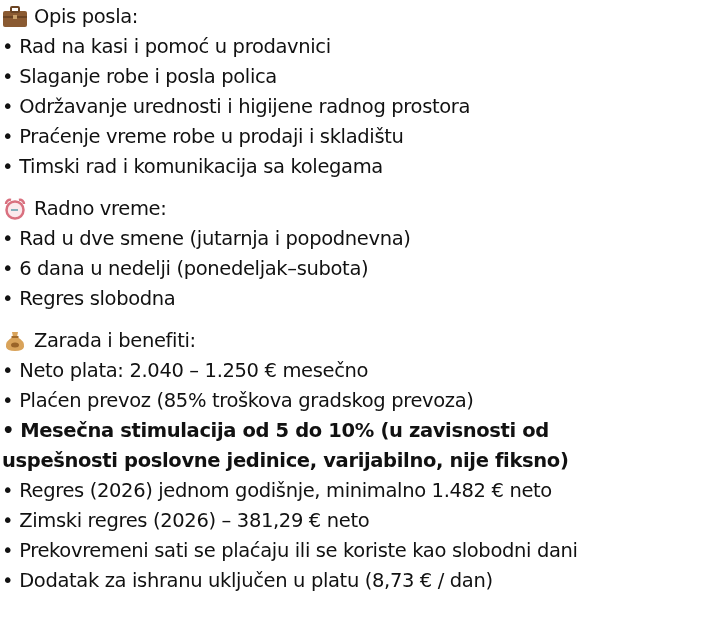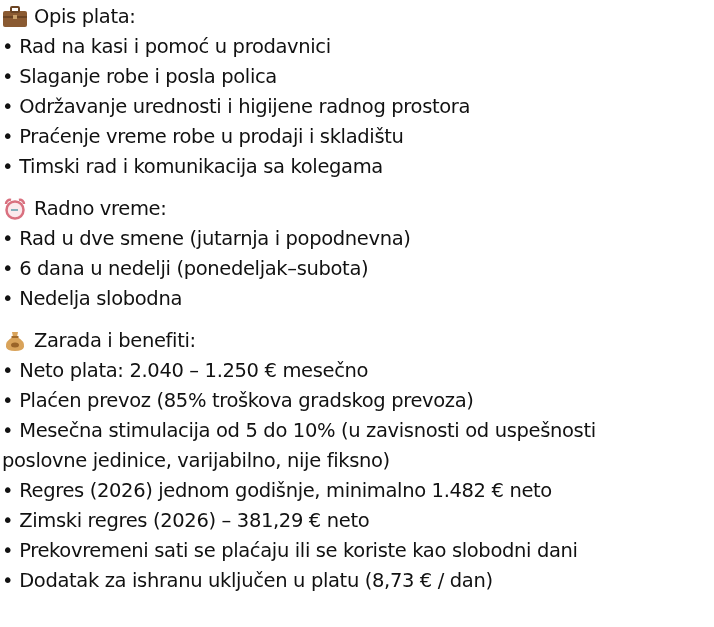--- a/index.html
+++ b/index.html
@@ -9,60 +9,60 @@
       color: #111111;
     }
     .doc { padding: 2px 0 0 2px; }
     .line {
       font-size: 19.5px;
       line-height: 30px;
       height: 30px;
       white-space: nowrap;
       letter-spacing: -0.35px;
     }
-    .line.wrap { white-space: normal; height: auto; width: 640px; }
+    .line.wrap { white-space: normal; height: auto; width: 640px; font-weight: bold; }
     .heading { display: flex; align-items: center; }
     .heading .icon { width: 26px; height: 22px; margin-right: 6px; display: inline-block; }
     .gap { height: 12px; }
     .bullet { margin-right: 6px; }
   </style>
 </head>
 <body>
 
 <div class="doc">
 
   <div class="line heading">
     <svg class="icon" viewBox="0 0 26 22">
       <rect x="1" y="5" width="24" height="16" rx="2" fill="#8a5a32"></rect>
       <rect x="9" y="1" width="8" height="5" rx="1" fill="none" stroke="#6b4424" stroke-width="2"></rect>
       <rect x="1" y="10" width="24" height="2" fill="#6b4424"></rect>
       <rect x="11" y="9" width="4" height="4" fill="#c9a06a"></rect>
     </svg>
-    <span>Opis plata:</span>
+    <span>Opis posla:</span>
   </div>
   <div class="line"><span class="bullet">•</span><span>Rad na kasi i pomoć u prodavnici</span></div>
   <div class="line"><span class="bullet">•</span><span>Slaganje robe i posla polica</span></div>
   <div class="line"><span class="bullet">•</span><span>Održavanje urednosti i higijene radnog prostora</span></div>
   <div class="line"><span class="bullet">•</span><span>Praćenje vreme robe u prodaji i skladištu</span></div>
   <div class="line"><span class="bullet">•</span><span>Timski rad i komunikacija sa kolegama</span></div>
 
   <div class="gap"></div>
 
   <div class="line heading">
     <svg class="icon" viewBox="0 0 26 22">
       <circle cx="13" cy="12" r="8.5" fill="#fbe9ec" stroke="#d9707f" stroke-width="2.5"></circle>
       <path d="M4 6 A4 4 0 0 1 9 2" fill="none" stroke="#d9707f" stroke-width="2.5"></path>
       <path d="M17 2 A4 4 0 0 1 22 6" fill="none" stroke="#d9707f" stroke-width="2.5"></path>
       <line x1="9" y1="12" x2="16" y2="12" stroke="#5a9aa8" stroke-width="1.5"></line>
     </svg>
     <span>Radno vreme:</span>
   </div>
   <div class="line"><span class="bullet">•</span><span>Rad u dve smene (jutarnja i popodnevna)</span></div>
   <div class="line"><span class="bullet">•</span><span>6 dana u nedelji (ponedeljak–subota)</span></div>
-  <div class="line"><span class="bullet">•</span><span>Nedelja slobodna</span></div>
+  <div class="line"><span class="bullet">•</span><span>Regres slobodna</span></div>
 
   <div class="gap"></div>
 
   <div class="line heading">
     <svg class="icon" viewBox="0 0 26 22">
       <path d="M10 2 L16 2 L15 7 Q23 11 22 17 Q21 21 13 21 Q5 21 4 17 Q3 11 11 7 Z" fill="#d9a35a"></path>
       <rect x="9.5" y="6" width="7" height="2" fill="#a36b2a"></rect>
       <ellipse cx="13" cy="15" rx="4" ry="2.5" fill="#9a6428"></ellipse>
     </svg>
     <span>Zarada i benefiti:</span>

